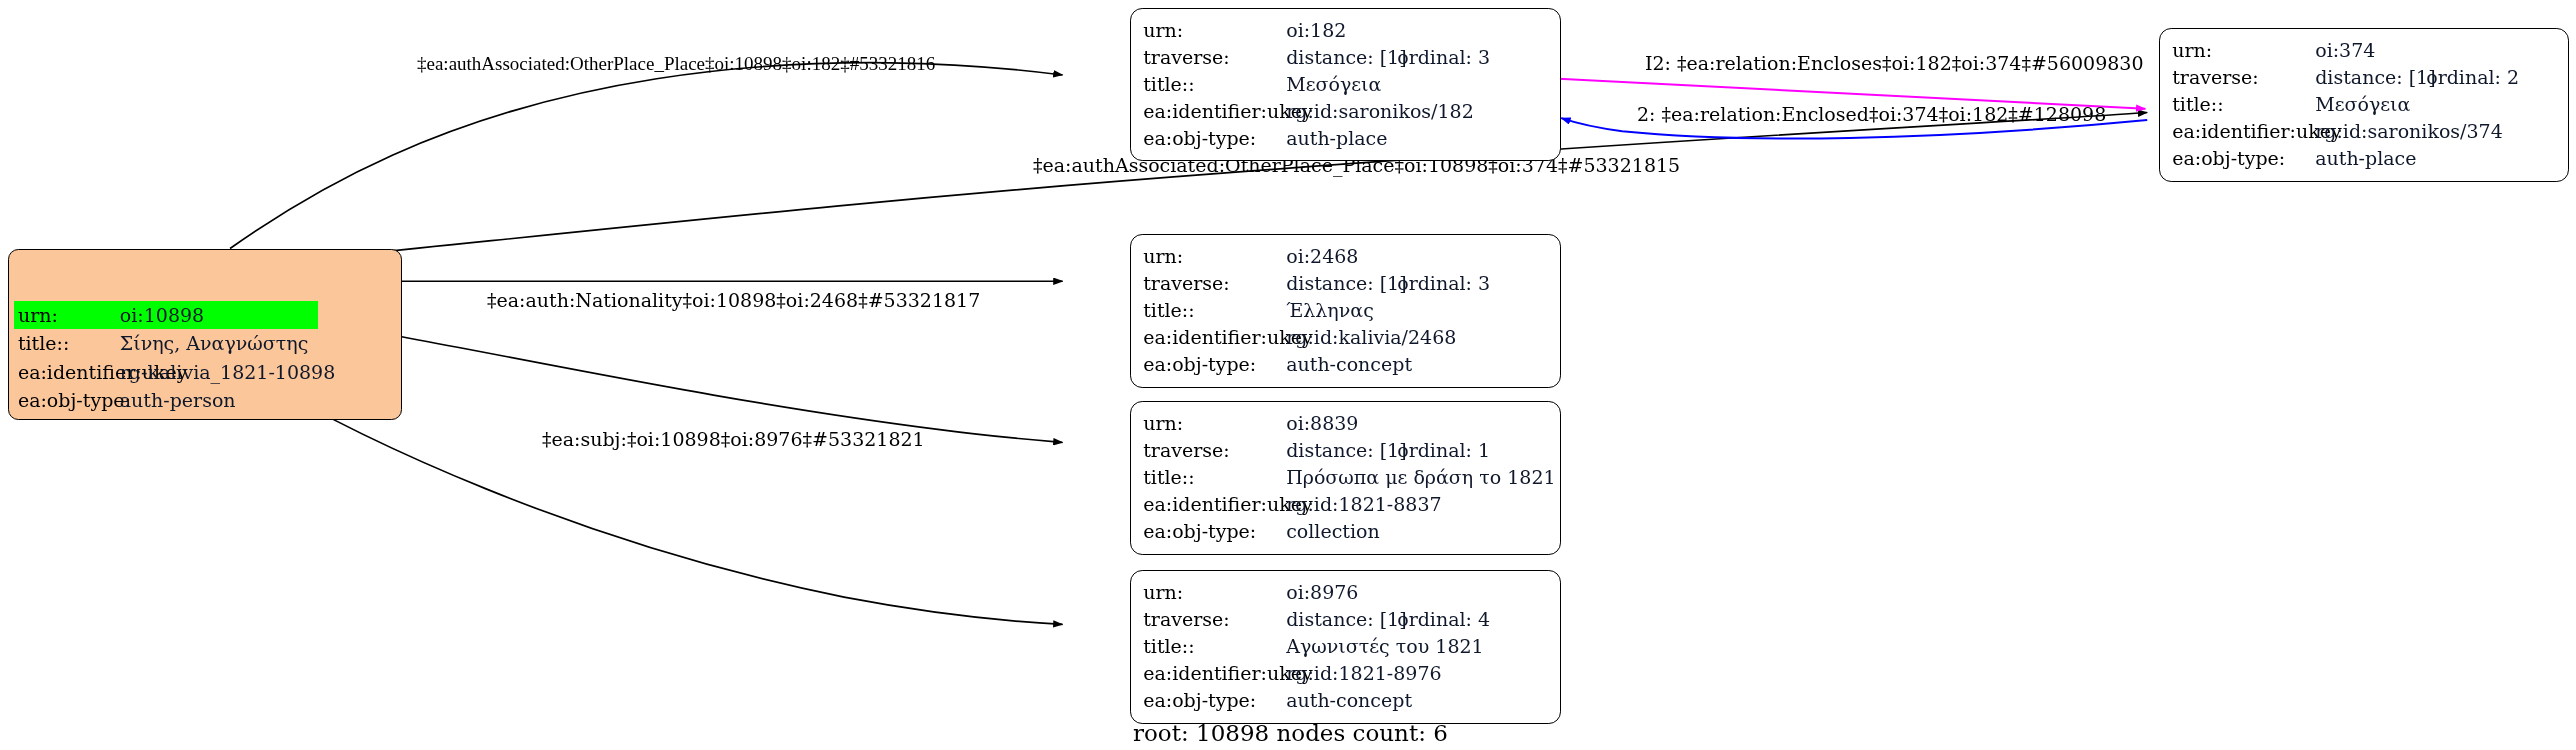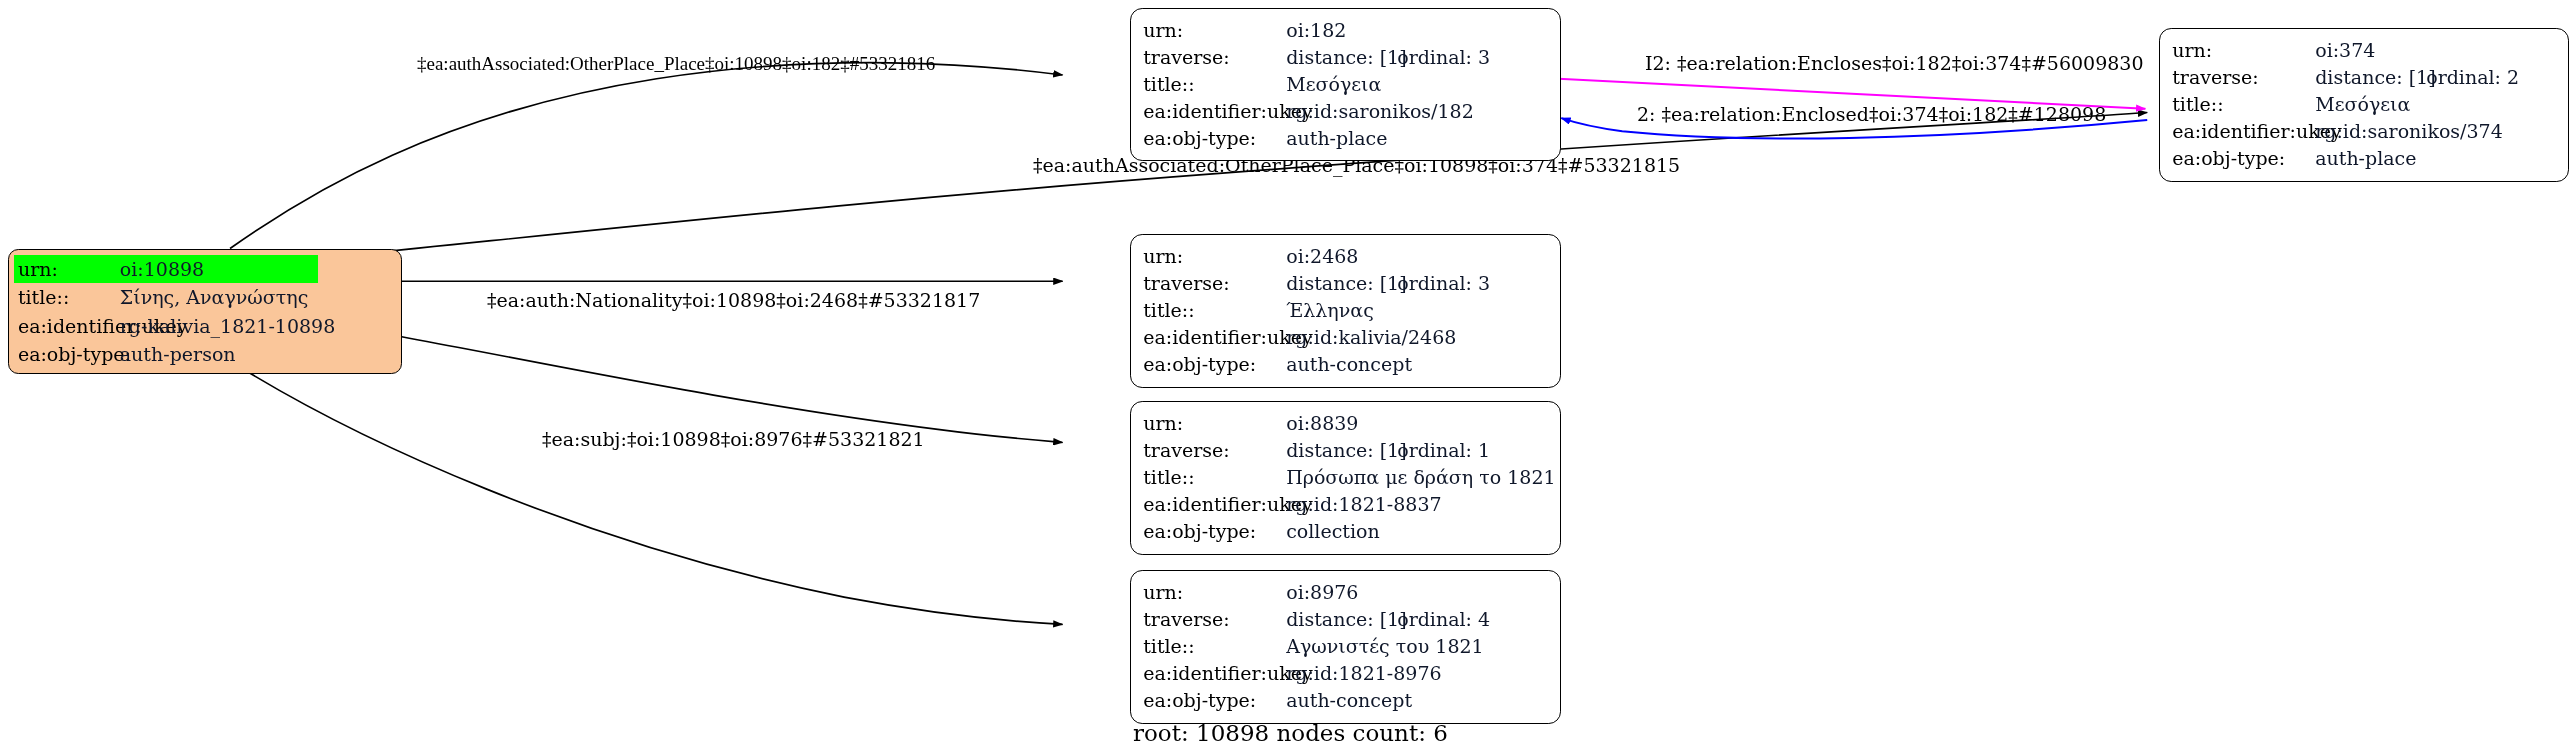--- a/index.html
+++ b/index.html
@@ -56,21 +56,21 @@
   .node:not(.root) .v{width:auto;}
   .node:not(.root) .v .dist{display:inline-block;width:111px;}
 
   
   .node.root .row{line-height:1.5;}
   .node.root .k{width:100px;padding-left:3.8px;}
   .node.root .v{padding-left:1.9px;}
   .node.root .row.hl .k,
   .node.root .row.hl .v{background:#00ff00;}
   .node.root .row.hl .k{padding-left:3.8px;}
-  .node.root .row.hl .v{padding-right:114px;}
+  .node.root .row.hl .v{padding-right:114px;margin-top:46px;}
 
   
   .elabel{
     position:absolute;
     font-size:19px;
     color:#000;
     white-space:nowrap;
     background:transparent;
     line-height:1;
   }

